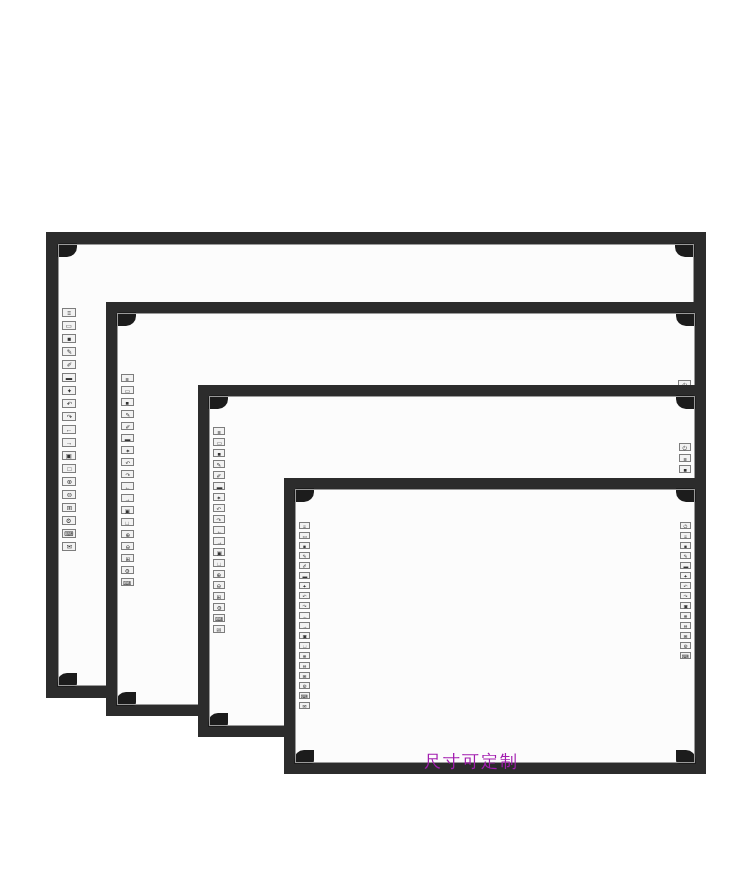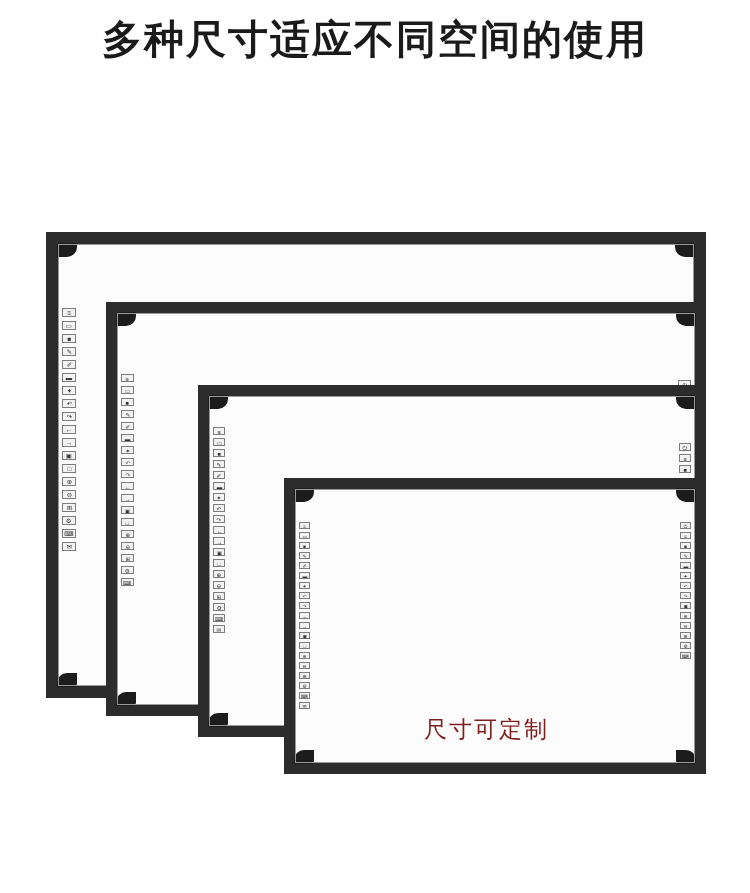--- a/index.html
+++ b/index.html
@@ -97,32 +97,32 @@
   .key span {
     transform: scale(0.8);
     display: block;
   }
 
   .strip.left  { }
   .strip.right { }
 
   .custom-label {
     position: absolute;
-    font-size: 23px;
-    color: #7f1d1d;
+    font-size: 17px;
+    color: #a21caf;
     letter-spacing: 2px;
     white-space: nowrap;
+    margin-top: 36px;
   }
 </style>
 </head>
 <body>
 
 <div class="page">
 
-  <div class="headline">多种尺寸适应不同空间的使用</div>
 
   <div class="board" style="left:46px; top:232px; width:660px; height:466px;">
     <div class="frame" style="border-width:12px;">
       <div class="corner tl"></div>
       <div class="corner tr"></div>
       <div class="corner bl"></div>
       <div class="corner br"></div>
     </div>
     <div class="strip left" style="left: 16px; top: 76px; gap: 4px;">
         <div class="key" style="width: 14px; height: 9px; font-size: 8px;">

